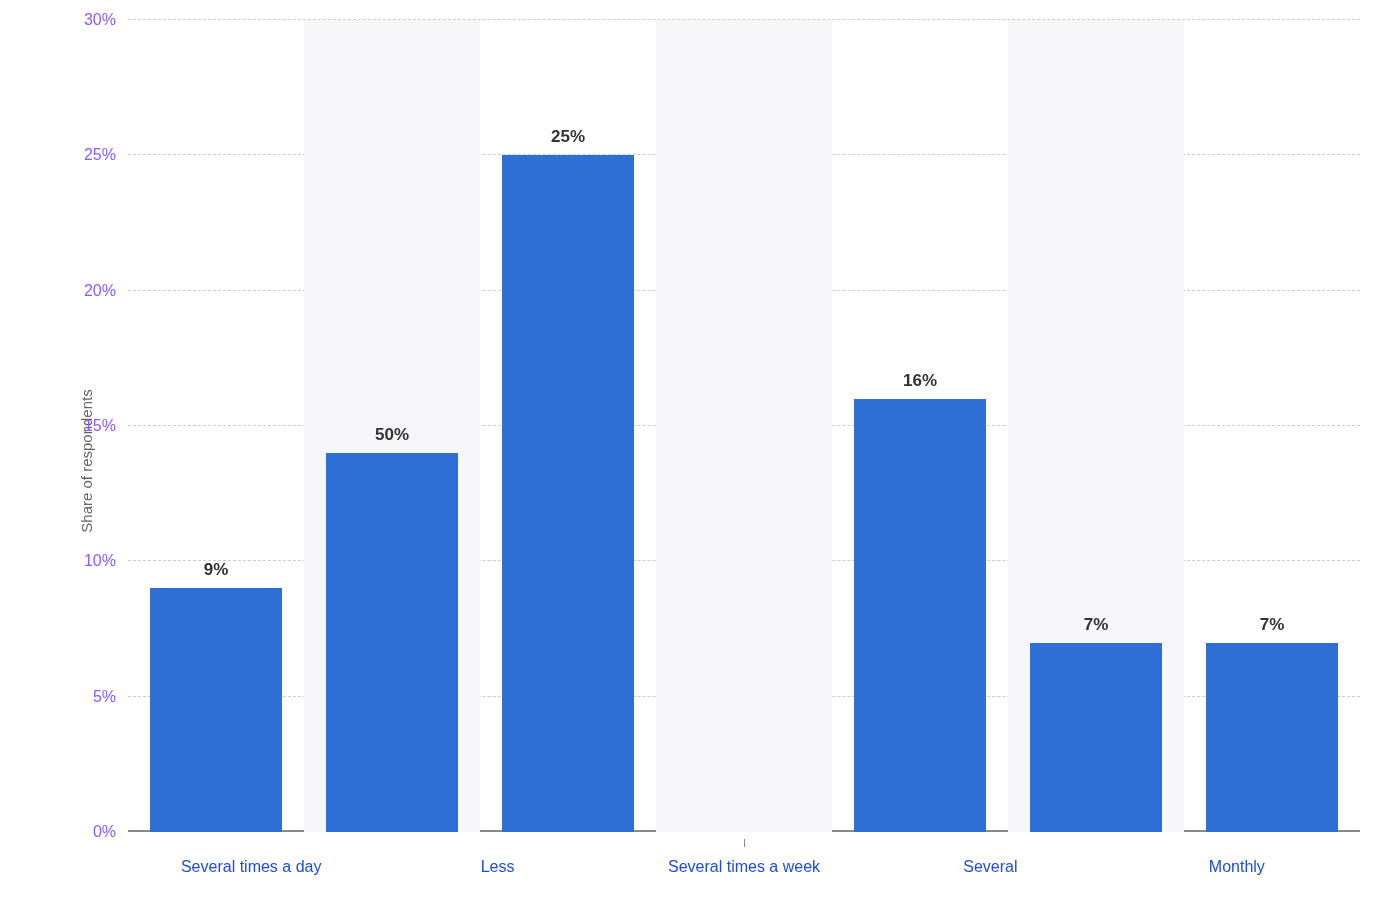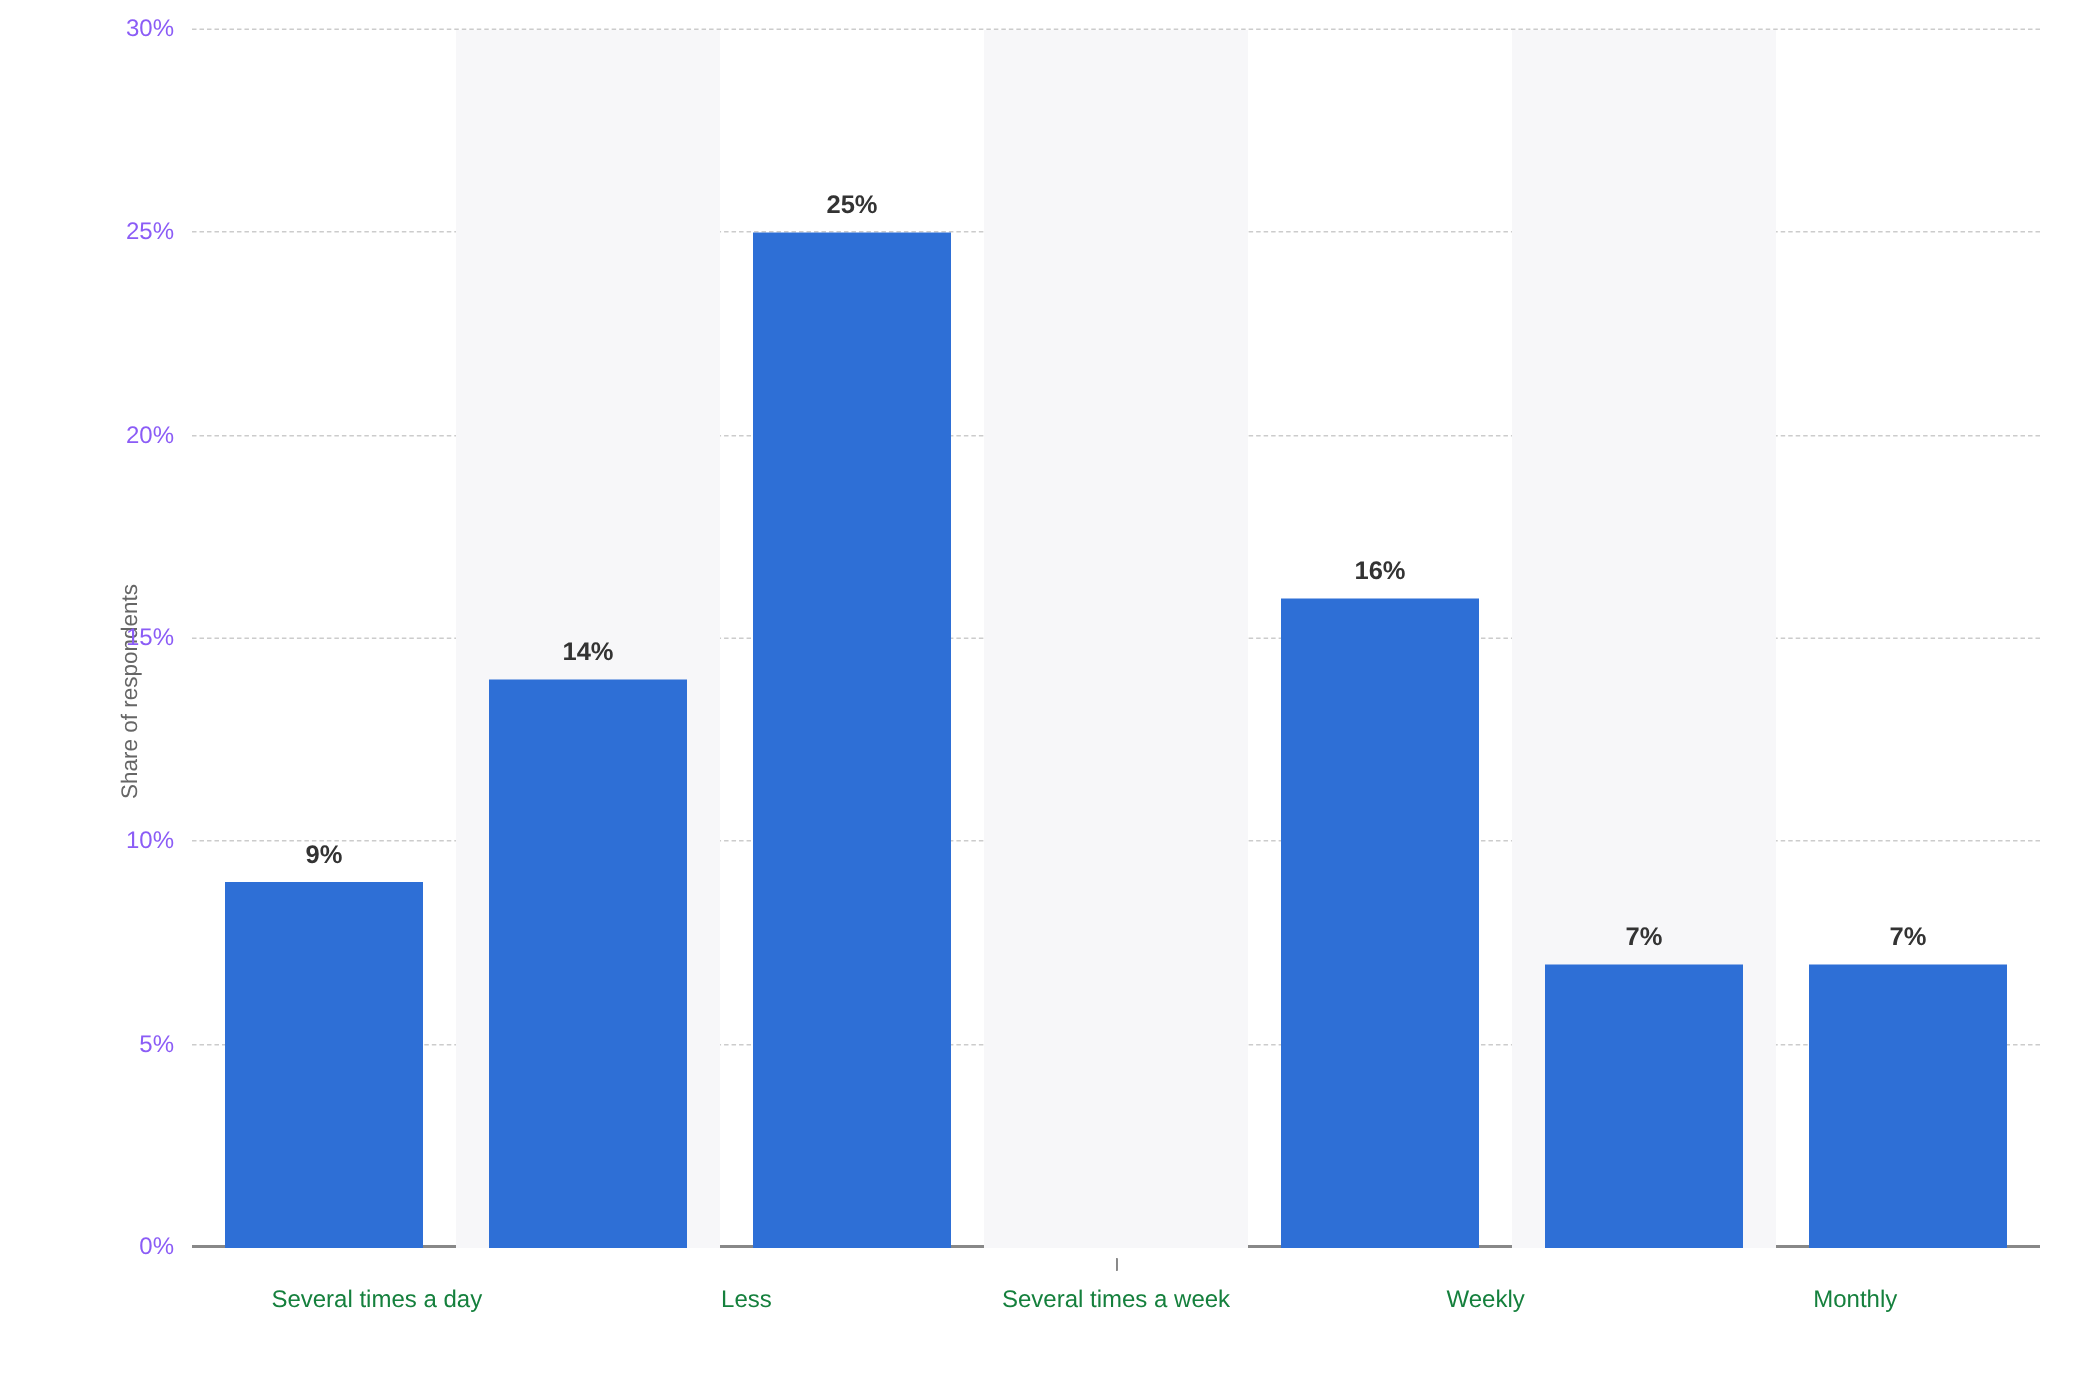--- a/index.html
+++ b/index.html
@@ -103,21 +103,21 @@
     right: 30px;
     bottom: 15px;
     height: 60px;
     display: flex;
     justify-content: space-around;
   }
   .x-label {
     flex: 1;
     text-align: center;
     font-size: 16px;
-    color: #15803d;
+    color: #1d4ed8;
     padding: 10px 6px 0 6px;
     line-height: 1.25;
   }
   .x-tick {
     position: absolute;
     left: 50%;
     top: 0;
     width: 1px;
     height: 8px;
     background: #888;
@@ -157,21 +157,21 @@
 
     <div class="bars-container">
       <div class="bar-slot">
         <div class="bar" style="height:30%">
           <div class="bar-label">9%</div>
         </div>
       </div>
       <div class="bar-slot">
         <div class="bar-bg-stripe"></div>
         <div class="bar" style="height:46.666%">
-          <div class="bar-label">14%</div>
+          <div class="bar-label">50%</div>
         </div>
       </div>
       <div class="bar-slot">
         <div class="bar" style="height:83.333%">
           <div class="bar-label">25%</div>
         </div>
       </div>
       <div class="bar-slot">
         <div class="bar-bg-stripe"></div>
       </div>
@@ -192,17 +192,17 @@
         </div>
       </div>
     </div>
 
   </div>
 
   <div class="x-labels">
     <div class="x-label"><span class="x-tick"></span><span>Several times a day</span></div>
     <div class="x-label"><span class="x-tick"></span><span>Less</span></div>
     <div class="x-label"><span class="x-tick"></span><span>Several times a week</span></div>
-    <div class="x-label"><span class="x-tick"></span><span>Weekly</span></div>
+    <div class="x-label"><span class="x-tick"></span><span>Several</span></div>
     <div class="x-label"><span class="x-tick"></span><span>Monthly</span></div>
   </div>
 
 </div>
 
 </body></html>

